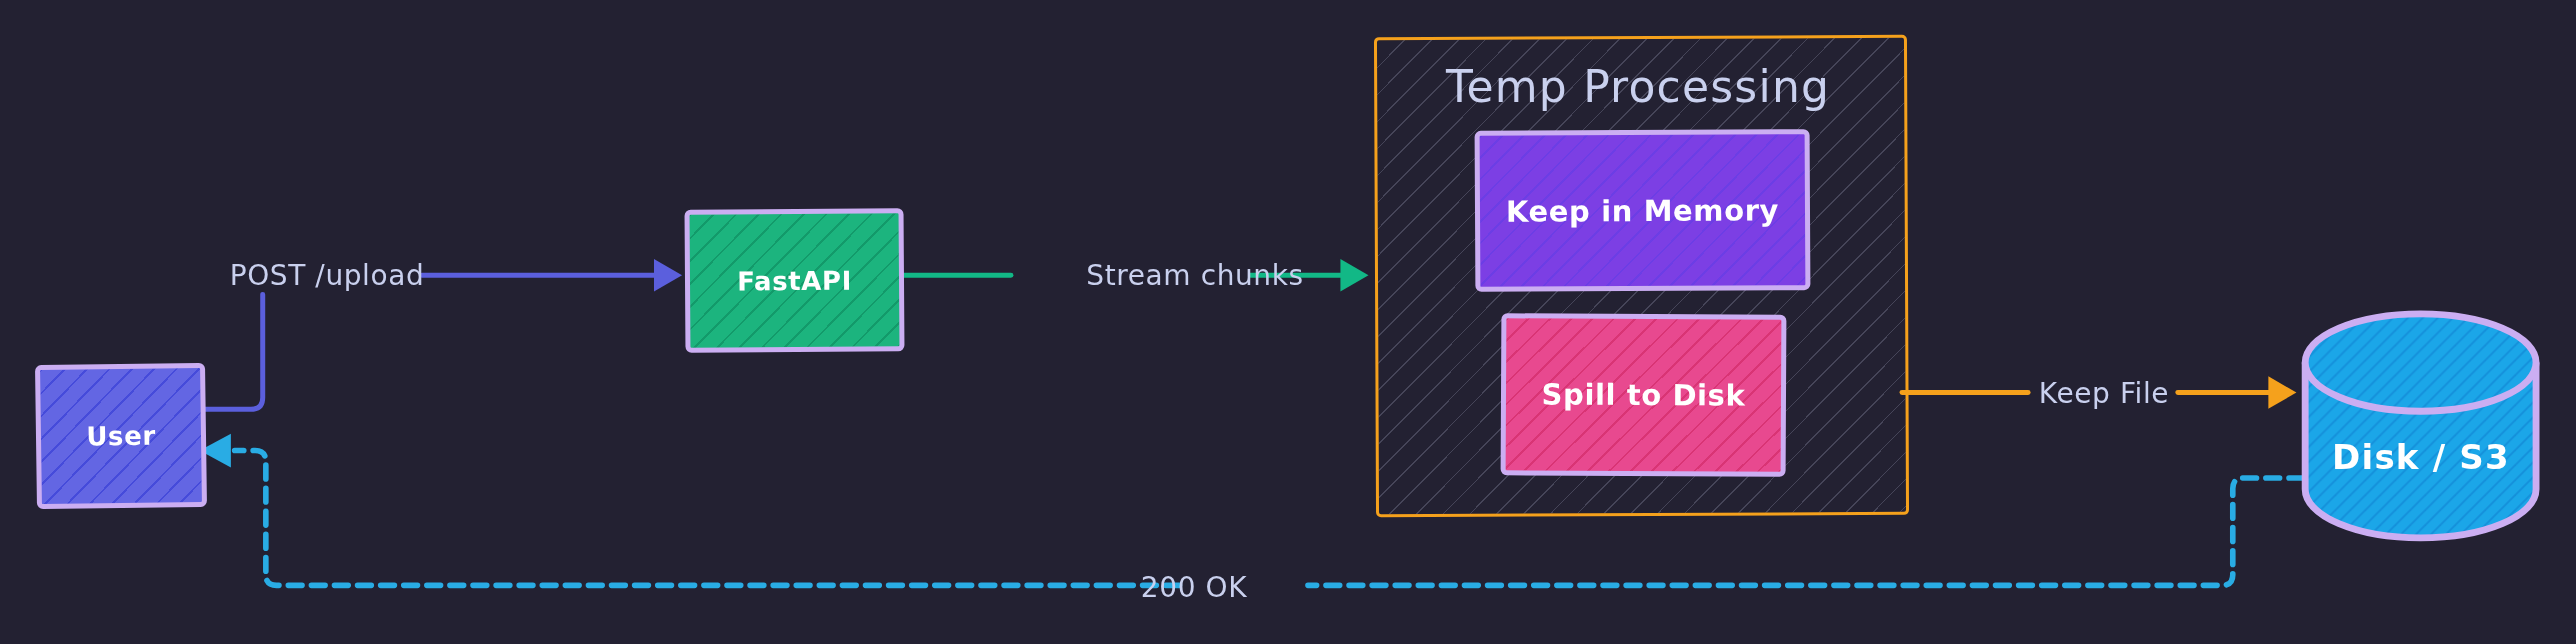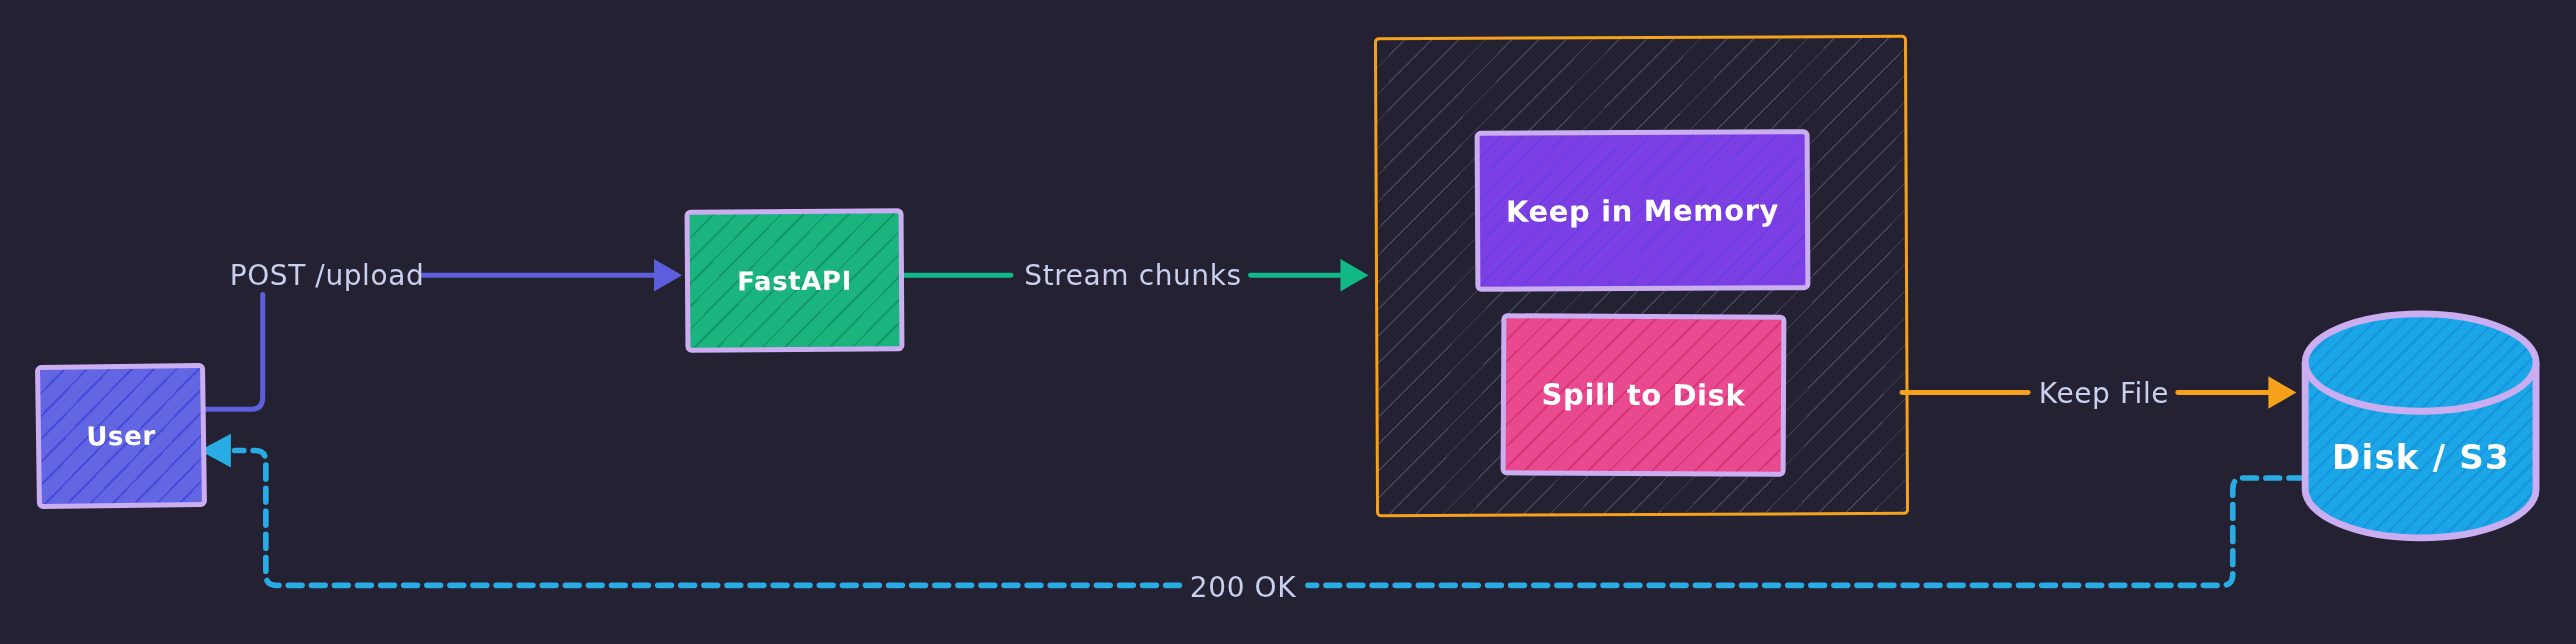--- a/index.html
+++ b/index.html
@@ -50,23 +50,23 @@
   .keep-box .node-label{font-size:29px;}
 
   .spill-box{left:1501px;top:314px;width:275px;height:152px;transform:rotate(0.3deg);
     background-color:var(--spill-fill);
     background-image:repeating-linear-gradient(135deg,rgba(205,35,95,0.55) 0 1.9px,transparent 1.9px 15px);}
   .spill-box .node-label{font-size:29px;}
 
   .edge-label{position:absolute;z-index:3;color:var(--label);font-size:28px;letter-spacing:0.6px;
     transform:translate(-50%,-50%);white-space:nowrap;}
   .lbl-post{left:327px;top:275px;}
-  .lbl-stream{left:1133px;top:275px;}
+  .lbl-stream{left:1195px;top:275px;}
   .lbl-save{left:2104px;top:393px;}
-  .lbl-200{left:1243px;top:587px;}
+  .lbl-200{left:1194px;top:587px;}
 
   .cyl-label{position:absolute;z-index:3;left:2421px;top:457px;transform:translate(-50%,-50%);
     color:var(--white);font-size:34px;font-weight:bold;letter-spacing:1.2px;white-space:nowrap;}
 </style>
 </head>
 <body>
 
 <div class="canvas">
 
   <svg class="edges" xmlns="http://www.w3.org/2000/svg" viewBox="0 0 4128 1032" width="2576" height="644">
@@ -103,20 +103,21 @@
       <polygon class="head-cyan" points="320,722 370,695 370,749"></polygon>
     </g>
 
     <g>
       <path d="M 3694 581 V 784 A 185 78 0 0 0 4064 784 V 581" fill="url(#hatchCyl)" stroke="#cbaef2" stroke-width="11"></path>
       <ellipse cx="3879" cy="581" rx="185" ry="78" fill="url(#hatchCyl)" stroke="#cbaef2" stroke-width="11"></ellipse>
     </g>
   </svg>
 
   <div class="container-box"></div>
+  <div class="container-title">Temp Processing</div>
 
   <div class="node user-box">
     <span class="node-label">User</span>
   </div>
 
   <div class="node fastapi-box">
     <span class="node-label">FastAPI</span>
   </div>
 
   <div class="node keep-box">

